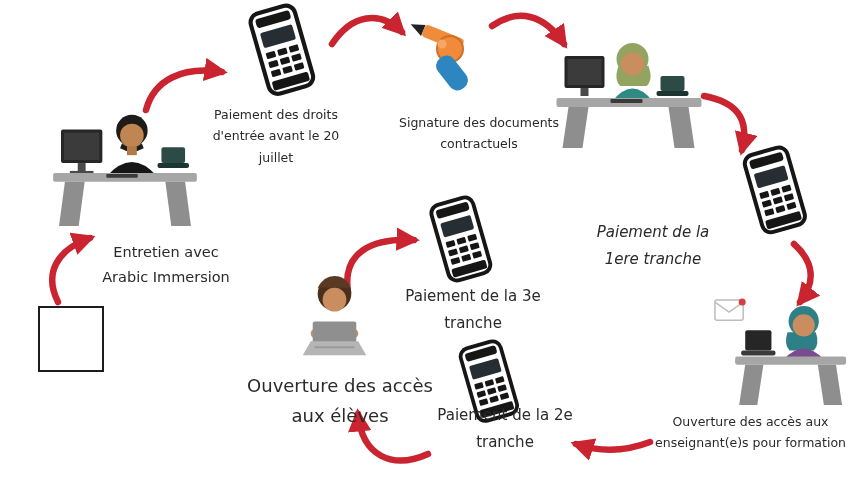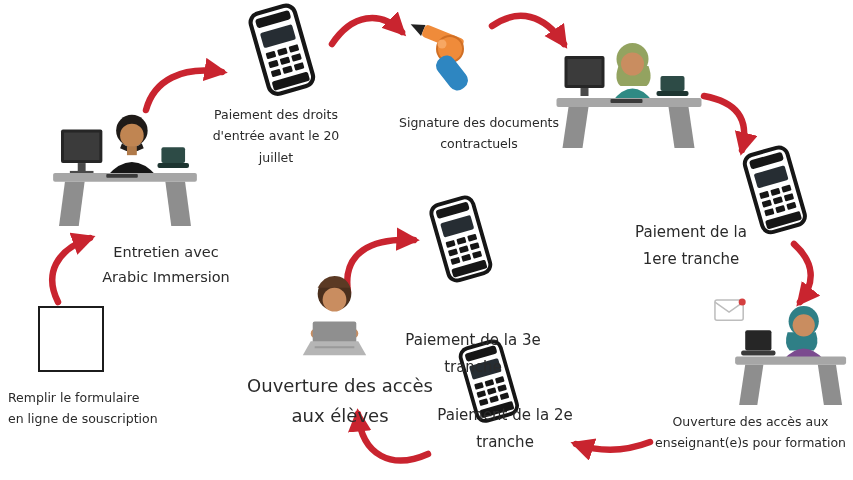--- a/index.html
+++ b/index.html
@@ -62,22 +62,20 @@
     <path class="arrow-path" marker-end="url(#arrowhead)" d="M 332 44 C 352 14 380 10 402 32"></path>
     <path class="arrow-path" marker-end="url(#arrowhead)" d="M 492 26 C 518 8 544 14 564 44"></path>
     <path class="arrow-path" marker-end="url(#arrowhead)" d="M 704 96 C 736 102 750 118 742 150"></path>
     <path class="arrow-path" marker-end="url(#arrowhead)" d="M 794 244 C 814 262 816 282 800 302"></path>
     <path class="arrow-path" marker-end="url(#arrowhead)" d="M 650 442 C 624 452 600 452 576 444"></path>
     <path class="arrow-path" marker-end="url(#arrowhead)" d="M 428 454 C 392 470 362 456 358 414"></path>
     <path class="arrow-path" marker-end="url(#arrowhead)" d="M 348 292 C 342 252 372 238 414 240"></path>
   </svg>
 
   <div class="square" style="left:38px; top:306px; width:66px; height:66px;"></div>
-  <div class="label fs12 left" style="left:8px; top:387px; width:160px;">Remplir le formulaire
-en ligne de souscription</div>
 
   <div class="illus" style="left:50px; top:102px; width:150px; height:128px;">
     <svg viewBox="0 0 150 130">
       <rect x="10" y="28" width="42" height="34" rx="2" fill="#262626"></rect>
       <rect x="13" y="31" width="36" height="28" fill="#3b3b3b"></rect>
       <rect x="27" y="62" width="8" height="9" fill="#4a4a4a"></rect>
       <rect x="19" y="70" width="24" height="3" fill="#4a4a4a"></rect>
       <circle cx="82" cy="29" r="16" fill="#1f1b18"></circle>
       <circle cx="82" cy="34" r="12" fill="#c08552"></circle>
       <path d="M72 42 q10 8 20 0 l2 5 q-12 7 -24 0 z" fill="#1f1b18"></path>
@@ -132,21 +130,21 @@
       <polygon points="12,73 32,73 26,114 6,114" fill="#8e8e8e"></polygon>
       <polygon points="112,73 132,73 138,114 118,114" fill="#8e8e8e"></polygon>
     </svg>
   </div>
 
   <div class="illus" style="left:730px; top:144px; width:90px; height:100px;">
     <svg viewBox="0 0 88 100">
         <use href="#pos-g"></use>
       </svg>
   </div>
-  <div class="label fs15" style="left:616px; top:219px; width:150px;">Paiement de la
+  <div class="label fs15" style="left:578px; top:219px; width:150px;font-style:italic;">Paiement de la
 1ere tranche</div>
 
   <div class="illus" style="left:710px; top:292px; width:138px; height:116px;">
     <svg viewBox="0 0 135 115">
       <g>
         <rect x="4" y="8" width="28" height="20" rx="2" fill="#ffffff" stroke="#bdbdbd" stroke-width="1.5"></rect>
         <path d="M4 10 l14 10 l14 -10" stroke="#bdbdbd" stroke-width="1.5" fill="none"></path>
         <circle cx="31" cy="10" r="3.5" fill="#d43f3f"></circle>
       </g>
       <rect x="34" y="38" width="26" height="20" rx="2" fill="#262626"></rect>
@@ -185,16 +183,16 @@
     </svg>
   </div>
   <div class="label fs18" style="left:240px; top:371px; width:200px;">Ouverture des accès
 aux élèves</div>
 
   <div class="illus" style="left:416px; top:194px; width:90px; height:98px;">
     <svg viewBox="0 0 88 100">
         <use href="#pos-g"></use>
       </svg>
   </div>
-  <div class="label fs15" style="left:398px; top:283px; width:150px;margin-top:44px;">Paiement de la 3e
+  <div class="label fs15" style="left:398px; top:283px; width:150px;">Paiement de la 3e
 tranche</div>
 
 </div>
 
 </body></html>

